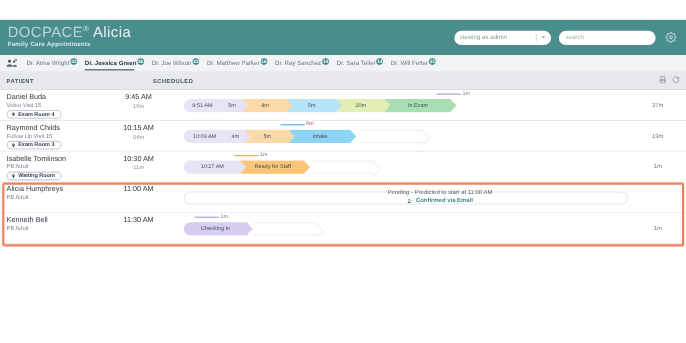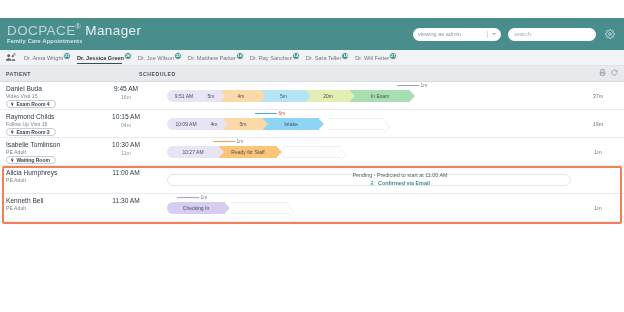--- a/index.html
+++ b/index.html
@@ -185,21 +185,21 @@
   }
 </style>
 </head>
 <body>
 
 <div class="app">
 
   <div class="header">
     <div class="brand">
       <div class="brand-title"><span class="dim">D</span><span class="dim">O</span><span class="dim">CPACE</span><span class="sup">®</span>
-        <span>Manager</span>
+        <span>Alicia</span>
       </div>
       <div class="brand-sub">Family Care Appointments</div>
     </div>
 
     <div class="header-right">
       <div class="viewing-select">
         <span class="sel-label">viewing as admin</span>
         <span class="divider"></span>
         <span class="caret"></span>
       </div>

